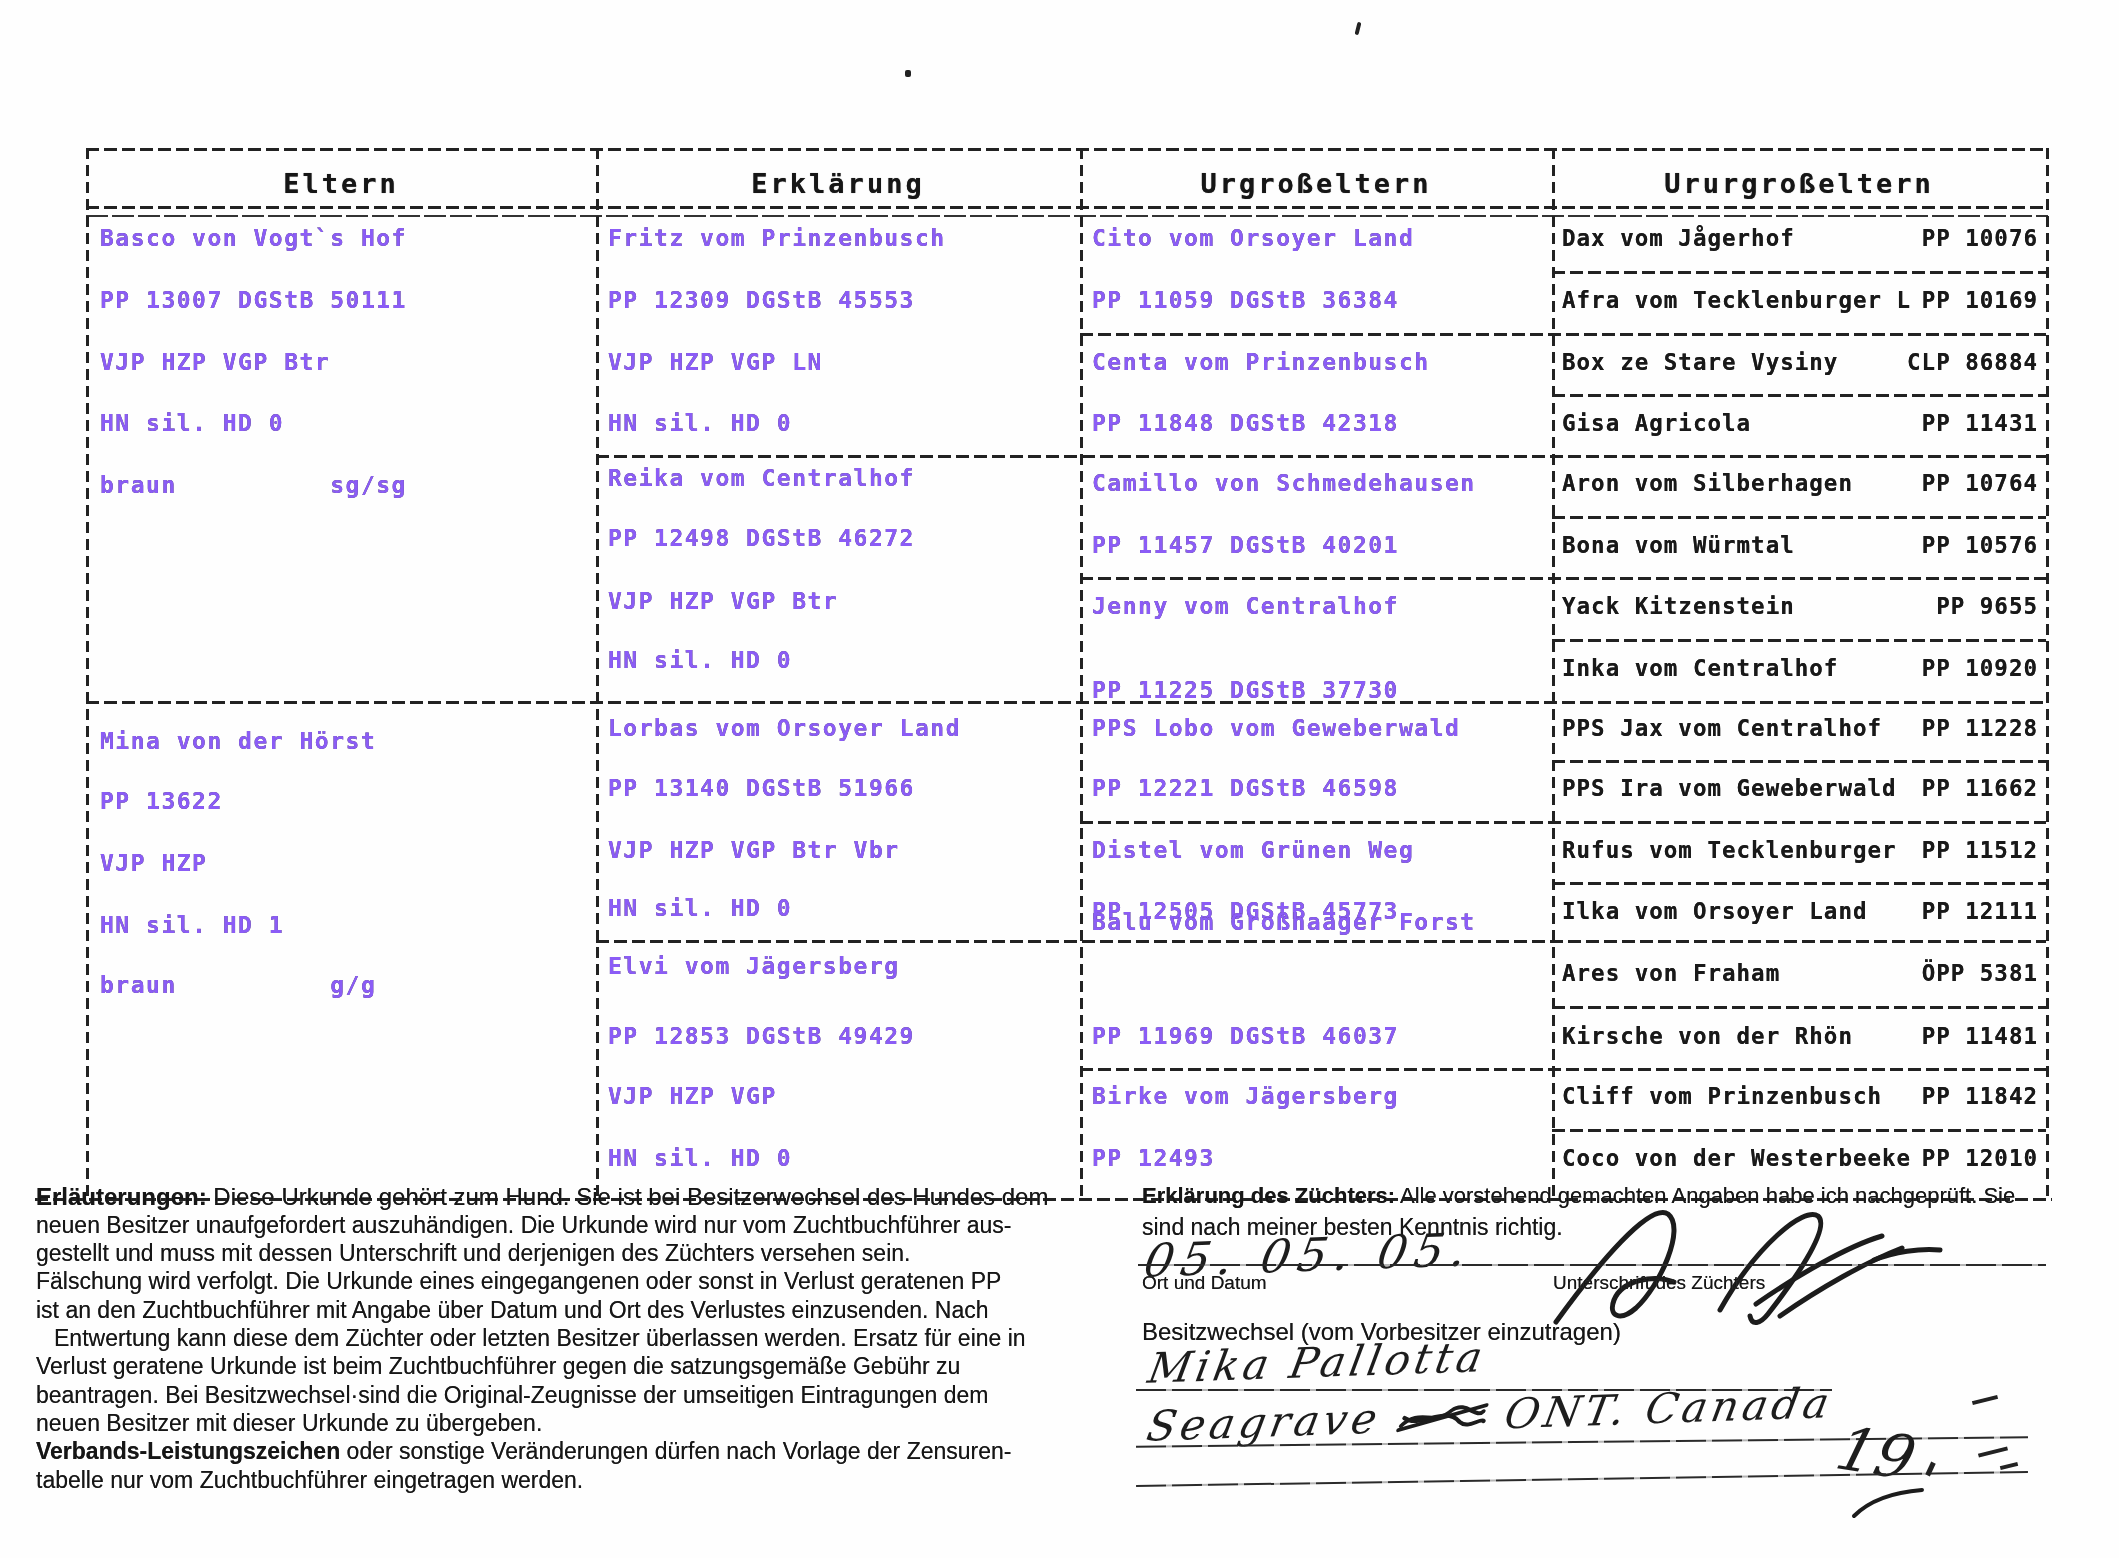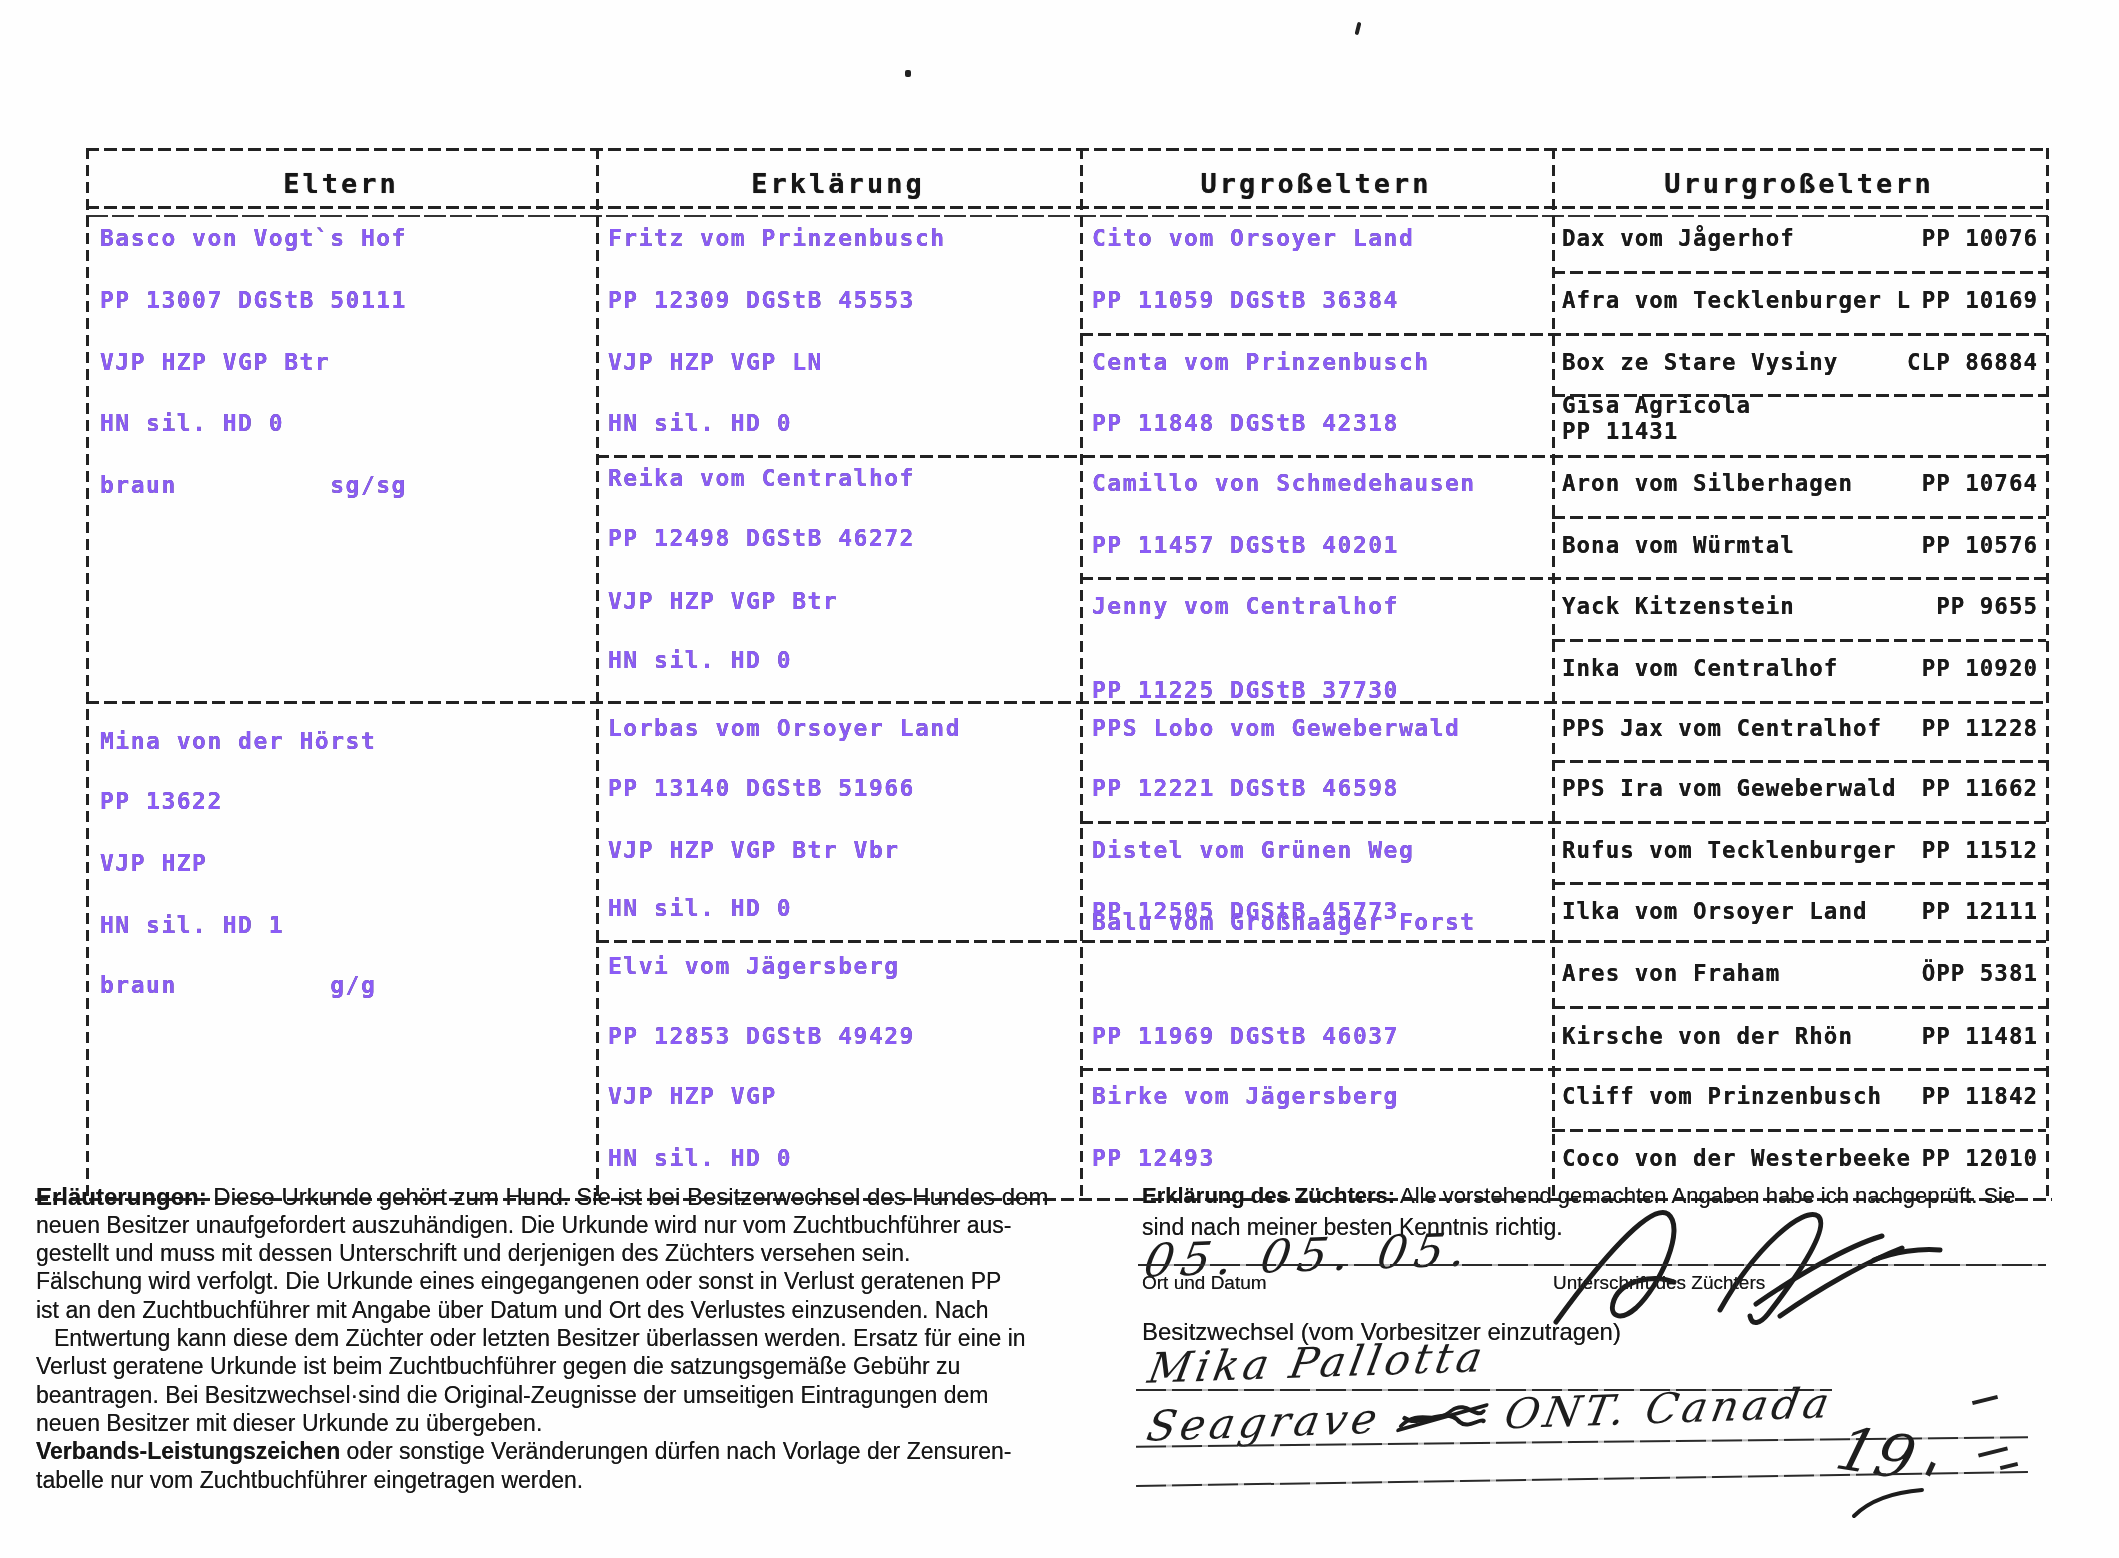--- a/index.html
+++ b/index.html
@@ -111,21 +111,21 @@
 <div class="t c3" style="top:837px;">Distel vom Grünen Weg</div>
 <div class="t c3" style="top:898px;">PP 12505 DGStB 45773</div>
 <div class="t c3" style="top:909px;">Balu vom Großhaager Forst</div>
 <div class="t c3" style="top:1023px;">PP 11969 DGStB 46037</div>
 <div class="t c3" style="top:1083px;">Birke vom Jägersberg</div>
 <div class="t c3" style="top:1145px;">PP 12493</div>
 
 <div class="r4" style="top:225px;"><span>Dax vom Jågerhof</span><span>PP 10076</span></div>
 <div class="r4" style="top:287px;"><span>Afra vom Tecklenburger L</span><span>PP 10169</span></div>
 <div class="r4" style="top:349px;"><span>Box ze Stare Vysiny</span><span>CLP 86884</span></div>
-<div class="r4" style="top:392px;flex-direction:column;"><span>Gisa Agricola</span><span>PP 11431</span></div>
+<div class="r4" style="top:410px;"><span>Gisa Agricola</span><span>PP 11431</span></div>
 <div class="r4" style="top:470px;"><span>Aron vom Silberhagen</span><span>PP 10764</span></div>
 <div class="r4" style="top:532px;"><span>Bona vom Würmtal</span><span>PP 10576</span></div>
 <div class="r4" style="top:593px;"><span>Yack Kitzenstein</span><span>PP 9655</span></div>
 <div class="r4" style="top:655px;"><span>Inka vom Centralhof</span><span>PP 10920</span></div>
 <div class="r4" style="top:715px;"><span>PPS Jax vom Centralhof</span><span>PP 11228</span></div>
 <div class="r4" style="top:775px;"><span>PPS Ira vom Geweberwald</span><span>PP 11662</span></div>
 <div class="r4" style="top:837px;"><span>Rufus vom Tecklenburger</span><span>PP 11512</span></div>
 <div class="r4" style="top:898px;"><span>Ilka vom Orsoyer Land</span><span>PP 12111</span></div>
 <div class="r4" style="top:960px;"><span>Ares von Fraham</span><span>ÖPP 5381</span></div>
 <div class="r4" style="top:1023px;"><span>Kirsche von der Rhön</span><span>PP 11481</span></div>

